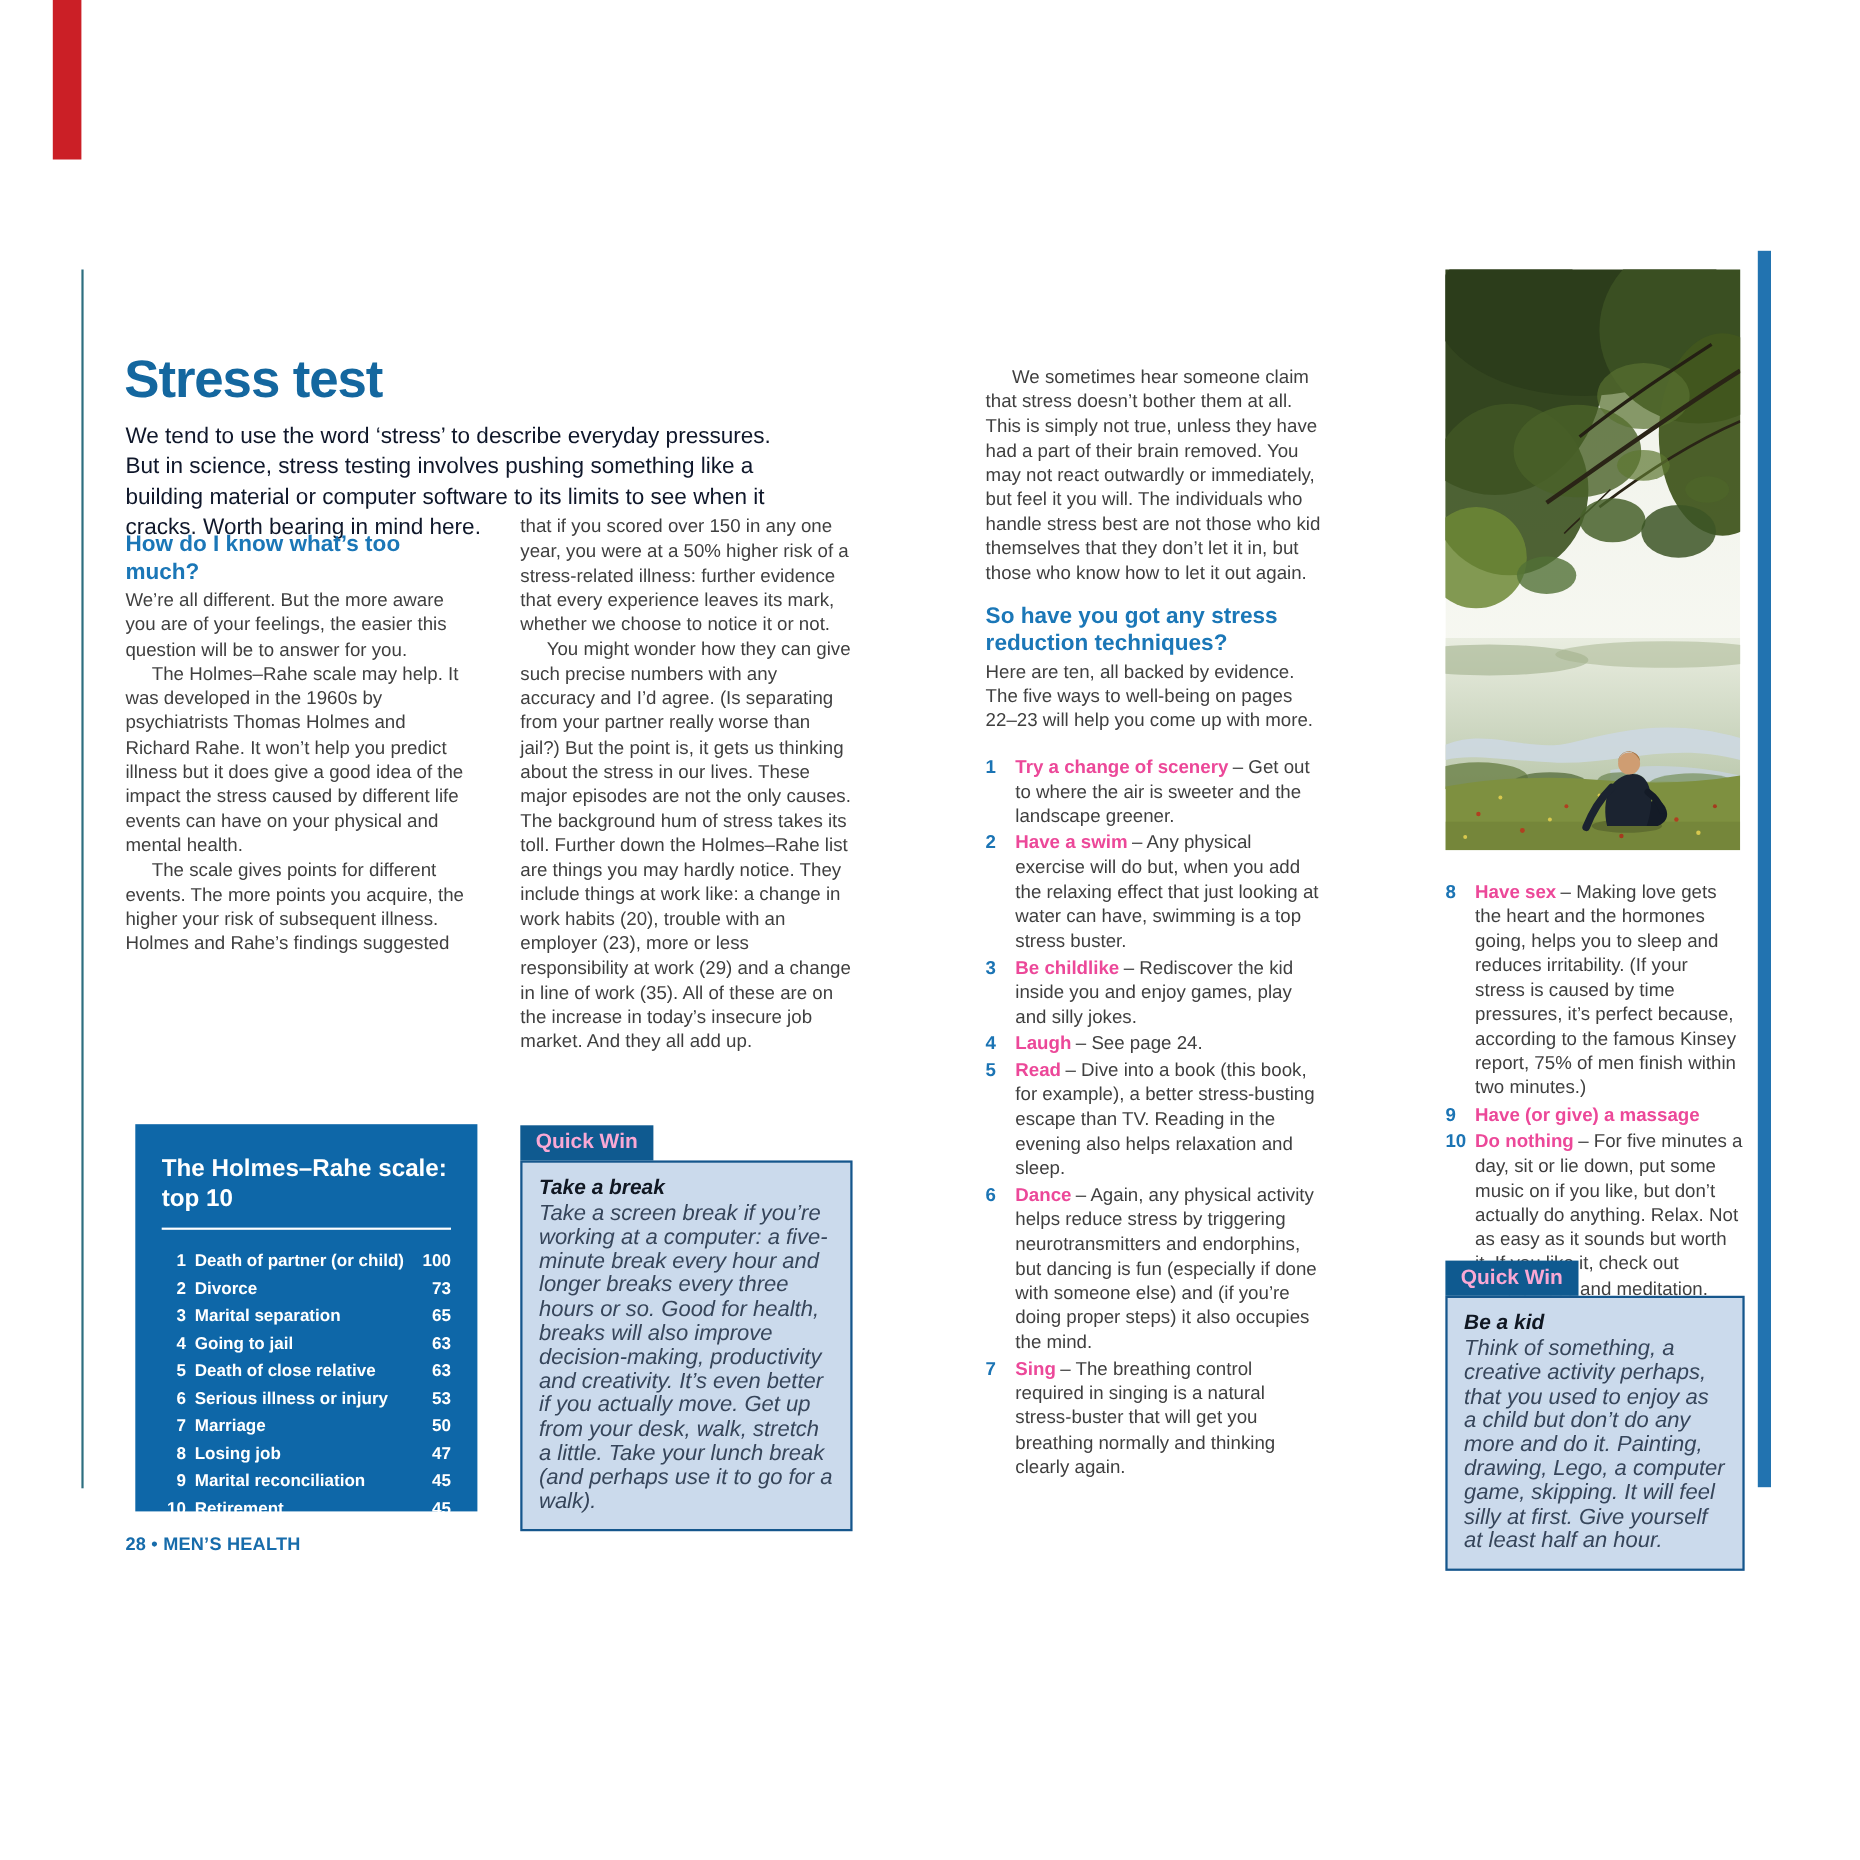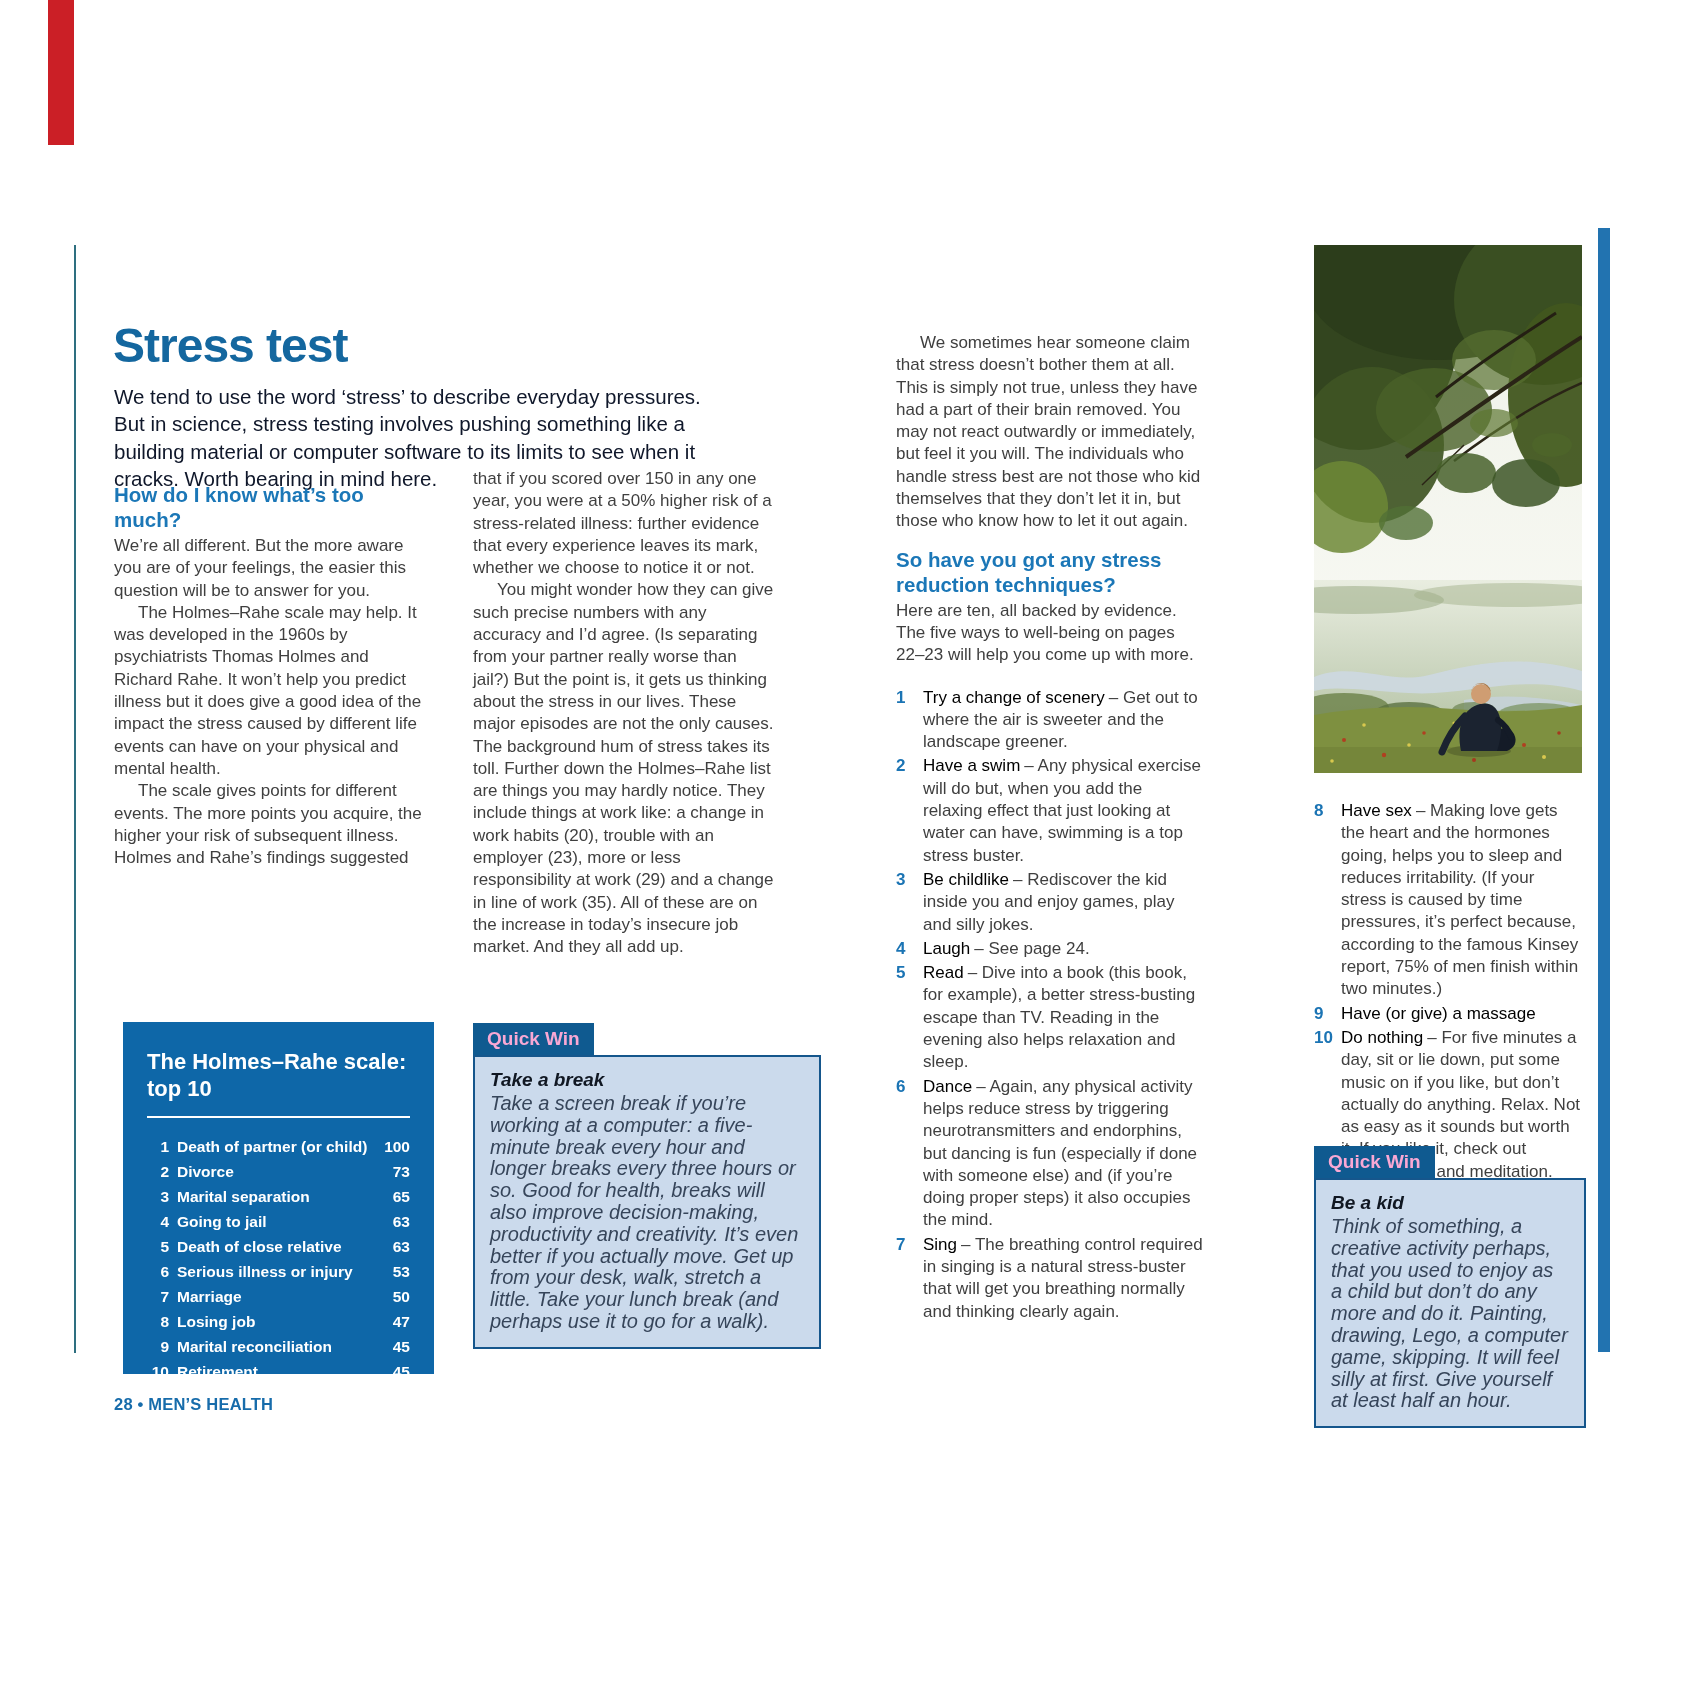--- a/index.html
+++ b/index.html
@@ -25,34 +25,34 @@
   .holmes-title { font-size:22px; font-weight:bold; line-height:27px; }
   .holmes-rule  { border:none; border-top:2px solid #ffffff; margin:14px 0 16px 0; }
   .trow  { display:flex; font-size:15.5px; font-weight:bold; line-height:25px; }
   .tnum  { width:22px; padding-right:8px; text-align:right; flex:none; }
   .tlabel{ flex:1; }
   .tval  { text-align:right; flex:none; }
 
   .qw-tab { position:absolute; background:#0f5a90; color:#f9a8d4; font-weight:bold; font-size:19px; line-height:19px; padding:6px 14px 7px 14px; z-index:2; }
   .qw-box { position:absolute; background:#cbdaec; border:2px solid #15568c; box-sizing:border-box; padding:12px 15px 14px 15px; z-index:1; }
   #qw1-tab { left:437px; top:1023px; }
-  #qw1-box { left:437px; top:1055px; width:348px; min-height:244px; }
+  #qw1-box { left:437px; top:1055px; width:302px; min-height:244px; }
   #qw2-tab { left:1278px; top:1146px; }
   #qw2-box { left:1278px; top:1178px; width:272px; min-height:128px; }
   .qw-title { margin:0 0 2px 0; font-size:19px; font-weight:bold; font-style:italic; color:#101722; }
   .qw-body  { font-size:20px; line-height:21.8px; font-style:italic; color:#36455a; }
 
   
   .p29col1 { position:absolute; left:860px;  top:332px; width:307px; }
   .p29col2 { position:absolute; left:1278px; top:800px; width:270px; }
   .list { margin-top:20px; }
   .li { display:flex; margin-bottom:2px; }
   .li-num  { width:27px; flex:none; font-weight:bold; color:#1b74b4; font-size:17px; line-height:22.3px; }
   .li-text { flex:1; font-size:17px; line-height:22.3px; color:#3f3f3f; }
-  .li-lead { font-weight:normal; color:#000000; margin-right:4px; }
+  .li-lead { font-weight:bold; color:#ec4899; margin-right:4px; }
 
   .photo { position:absolute; left:1278px; top:245px; width:268px; height:528px; }
   .photo svg { display:block; width:100%; height:100%; }
 
   .footer { position:absolute; top:1395px; font-size:16.5px; font-weight:bold; color:#176cab; letter-spacing:.2px; }
   #footer-left  { left:78px;text-align:center; }
   #footer-right { left:1278px; width:268px; text-align:right; }
 </style>
 </head>
 <body>

